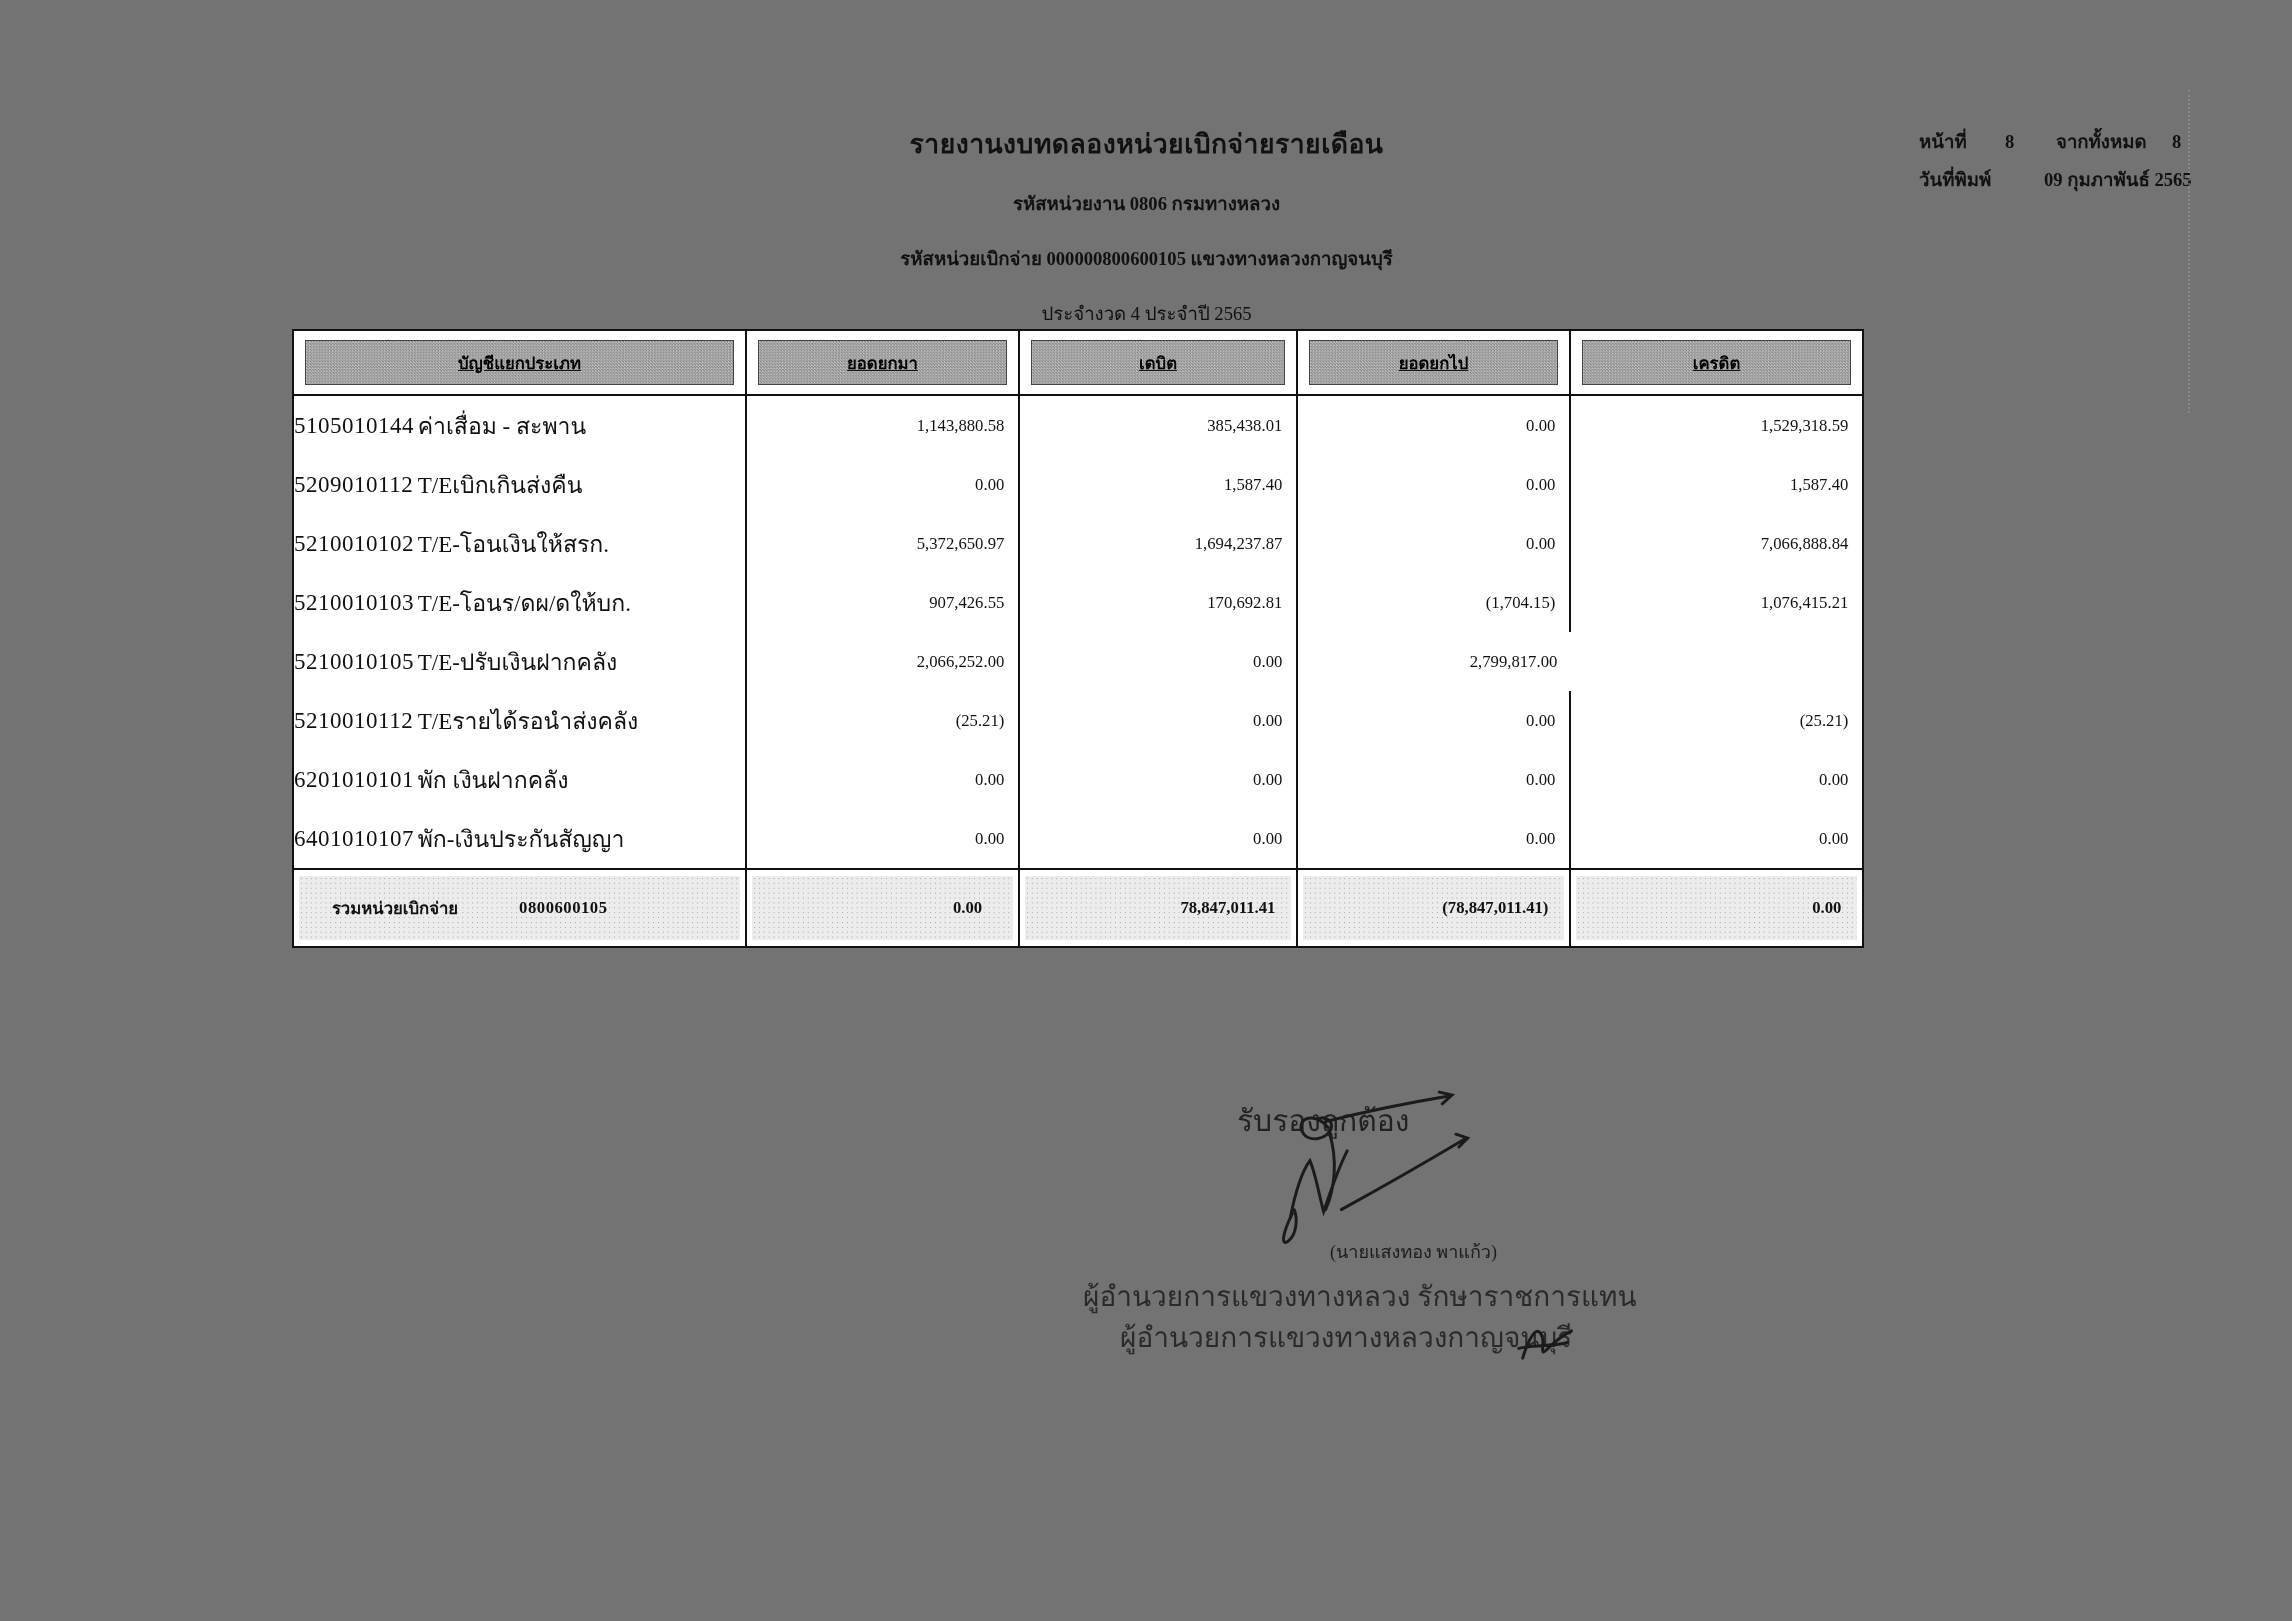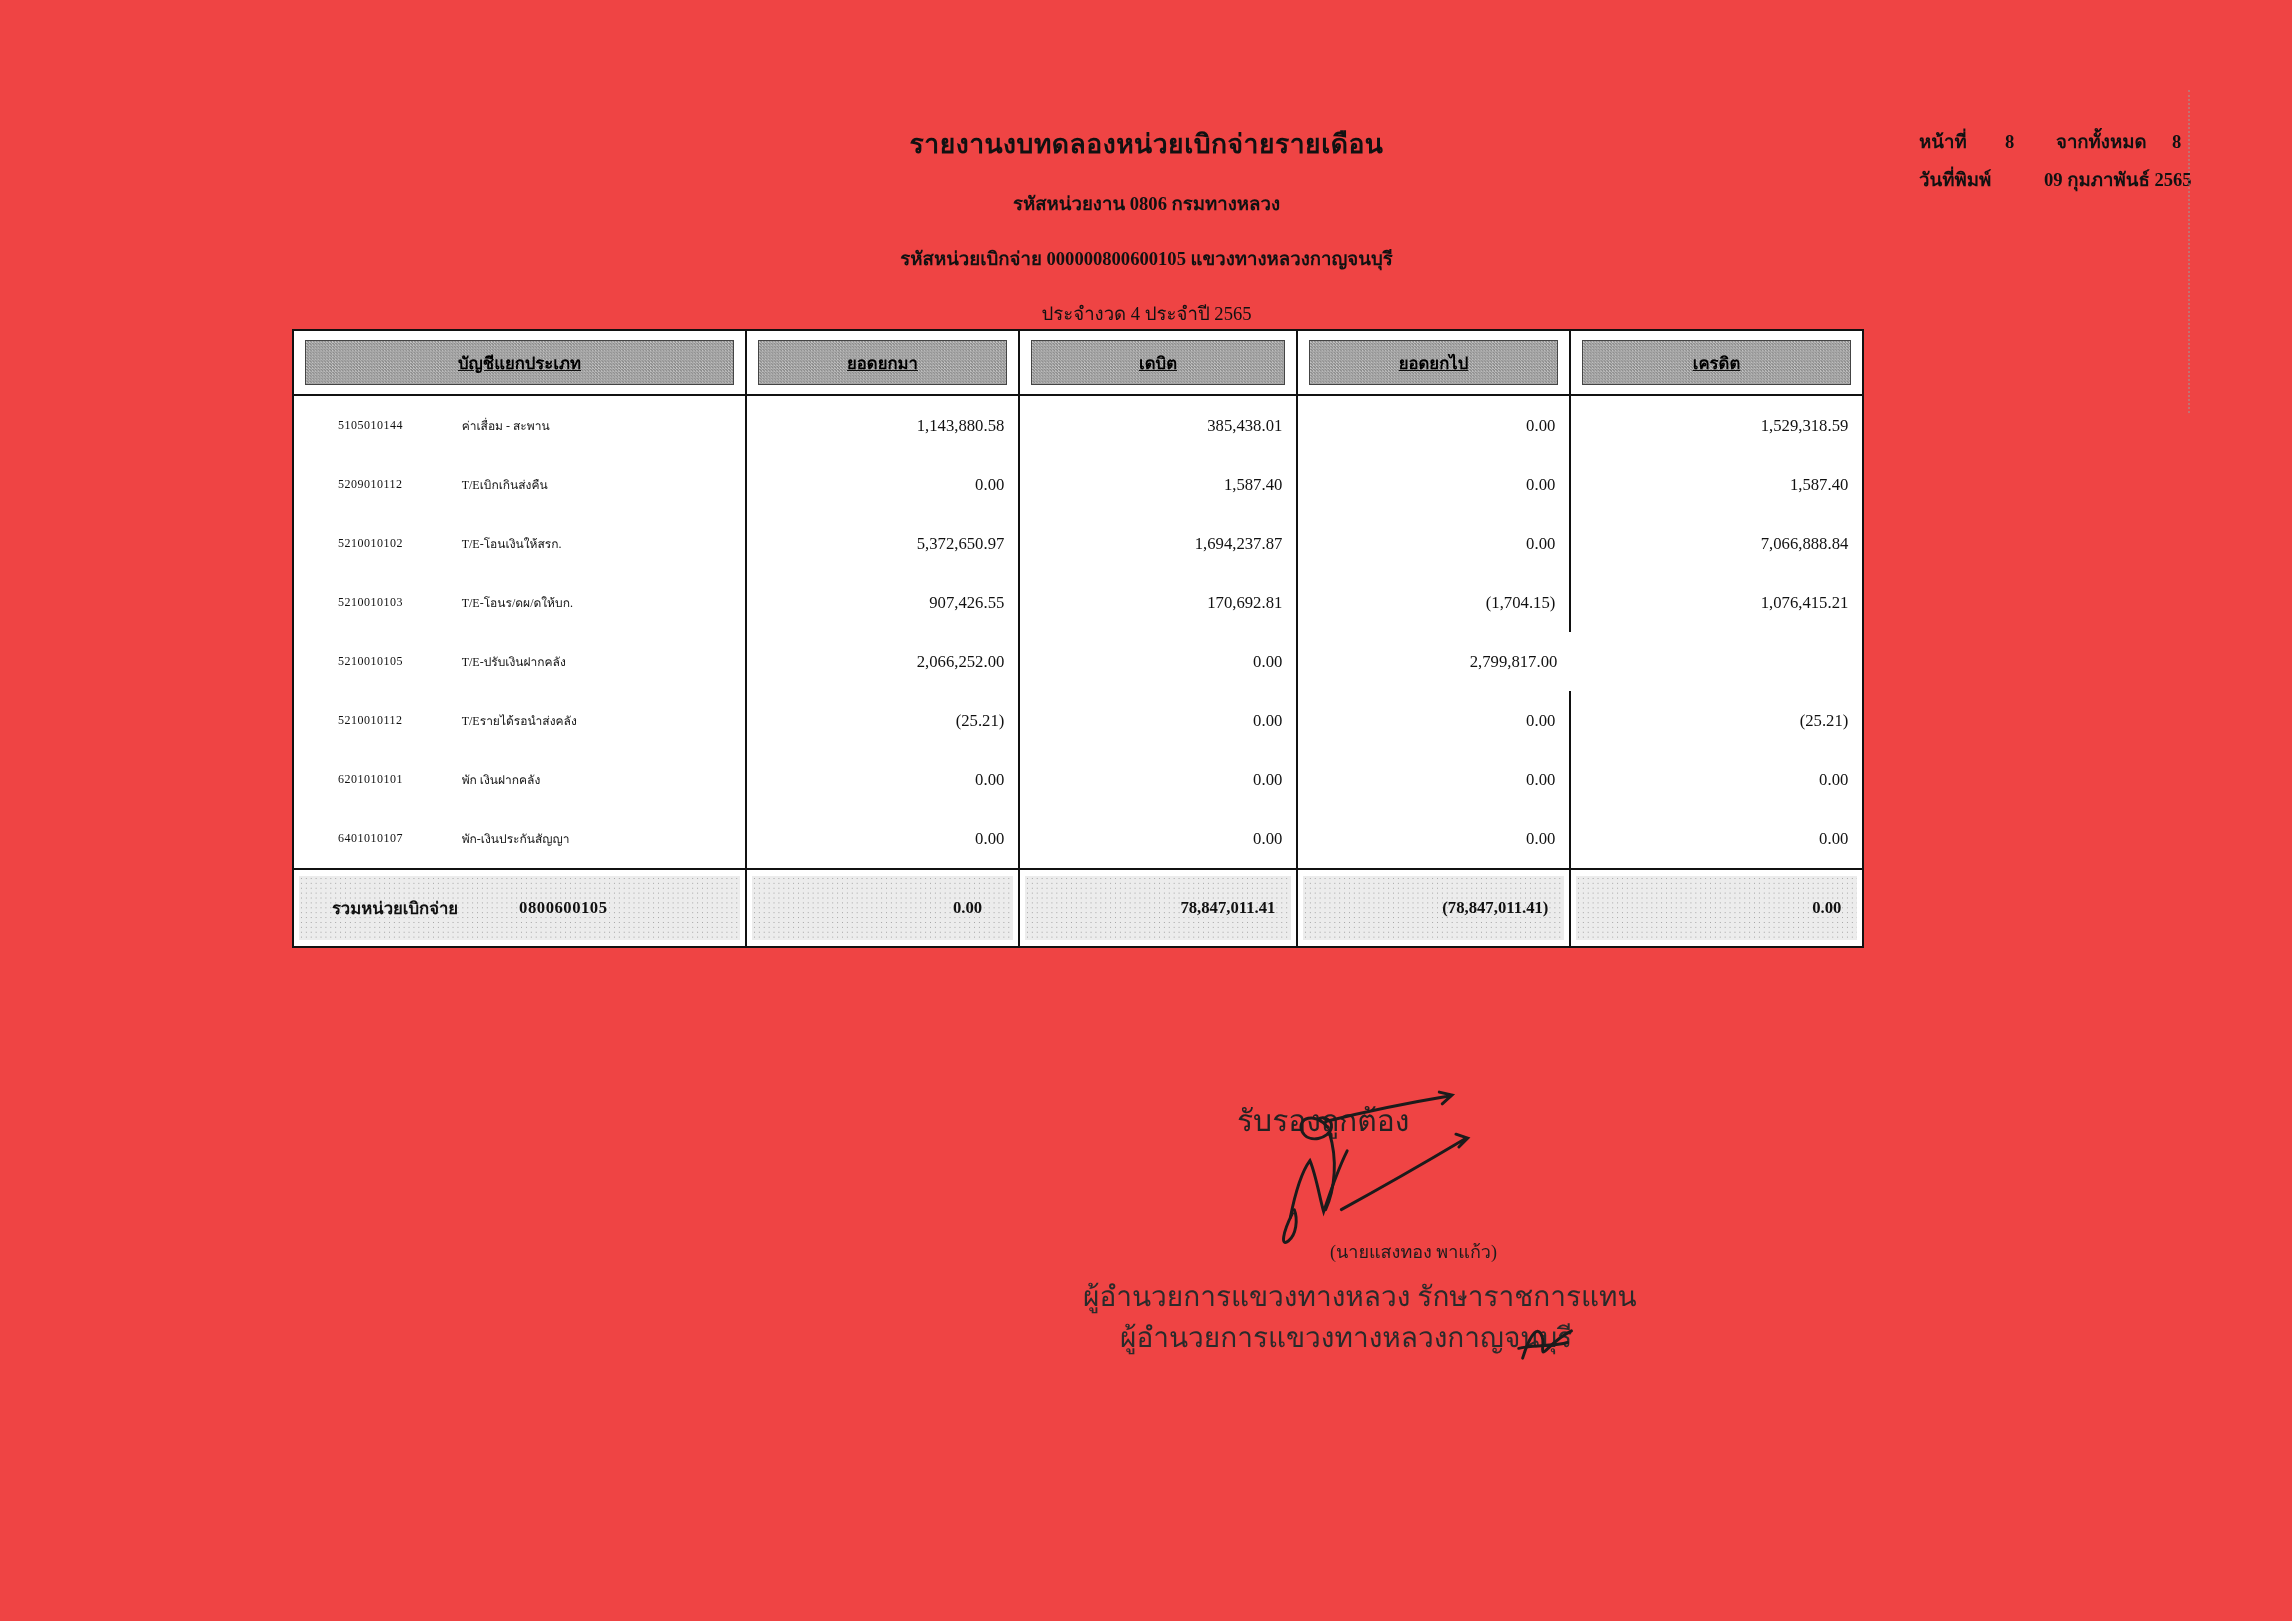--- a/index.html
+++ b/index.html
@@ -1,20 +1,20 @@
 <!DOCTYPE html>
 <html><head>
 <meta charset="utf-8">
 <style>
   * { margin:0; padding:0; box-sizing:border-box; }
   html,body { background:#ffffff; }
   .page {
     position:relative;
     width:2293px; height:1621px;
-    background:#ef4444;
+    background:#737373;
     font-family:"Liberation Serif", serif;
     color:#111;
     overflow:hidden;
   }
   
   .doc-head { position:absolute; left:0; top:123px; width:2293px; text-align:center; }
   .doc-title { font-size:26.5px; font-weight:bold; letter-spacing:0.5px; }
   .doc-sub { font-size:18.6px; font-weight:bold; margin-top:23.5px; }
   .doc-sub2 { font-size:18.6px; font-weight:bold; margin-top:26.5px; }
   .doc-sub3 { font-size:18.6px; font-weight:normal; margin-top:25.5px; }
@@ -43,21 +43,21 @@
     display:flex; align-items:center; justify-content:center;
     background-color:#a9a9a9;
     background-image:repeating-conic-gradient(#8b8b8b 0% 25%, #c2c2c2 0% 50%);
     background-size:2.9px 2.9px;
     border:1px solid #444;
     font-size:16.7px; font-weight:bold; color:#000;
   }
 
   .data-row { height:59px; }
   .data-row .c { display:flex; align-items:center; }
-  .acct { padding-left:44px; font-size:12px; }
+  .acct { font-size:23px; }
   .acct .code { display:inline-block; width:110px; letter-spacing:0.5px; }
   .acct .nm { margin-left:13.7px; }
   .num { justify-content:flex-end; padding-right:13.7px; font-size:16.7px; }
 
   .total-row { height:78px; border-top:2.9px solid #111;text-align:center; }
   .total-row .c { padding:5.9px 4.9px; display:flex; }
   .dotbox {
     flex:1; display:flex; align-items:center;
     background-color:#ececec;
     background-image:radial-gradient(#a2a2a2 0.8px, rgba(0,0,0,0) 0.9px);

